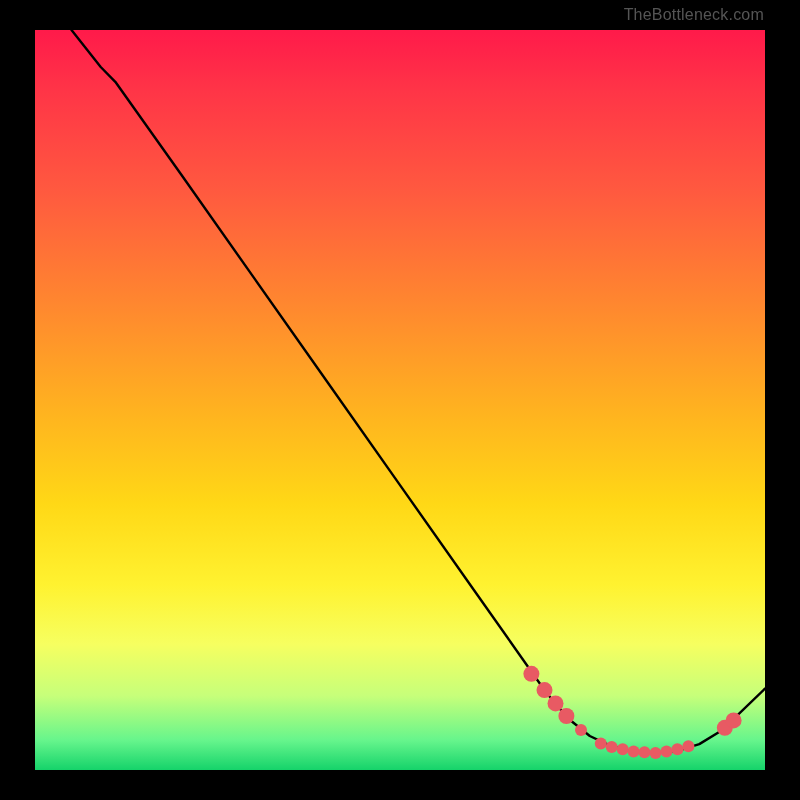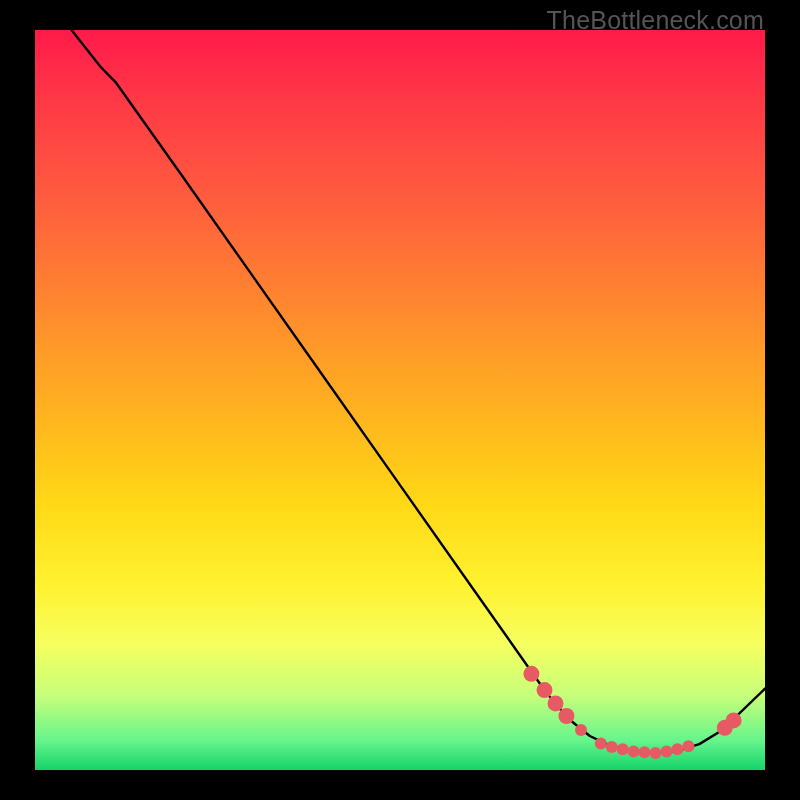--- a/index.html
+++ b/index.html
@@ -37,21 +37,21 @@
       #c6ff7a 90%,
       #66f58c 96%,
       #15d36a 100%
     );
   }
   .watermark {
     position: absolute;
     top: 6px;
     right: 36px;
     color: #555;
-    font-size: 25px;
+    font-size: 16px;
     font-weight: 400;
     letter-spacing: 0.2px;
   }
   svg.curve {
     position: absolute;
     left: 0;
     top: 0;
     width: 730px;
     height: 740px;
   }

